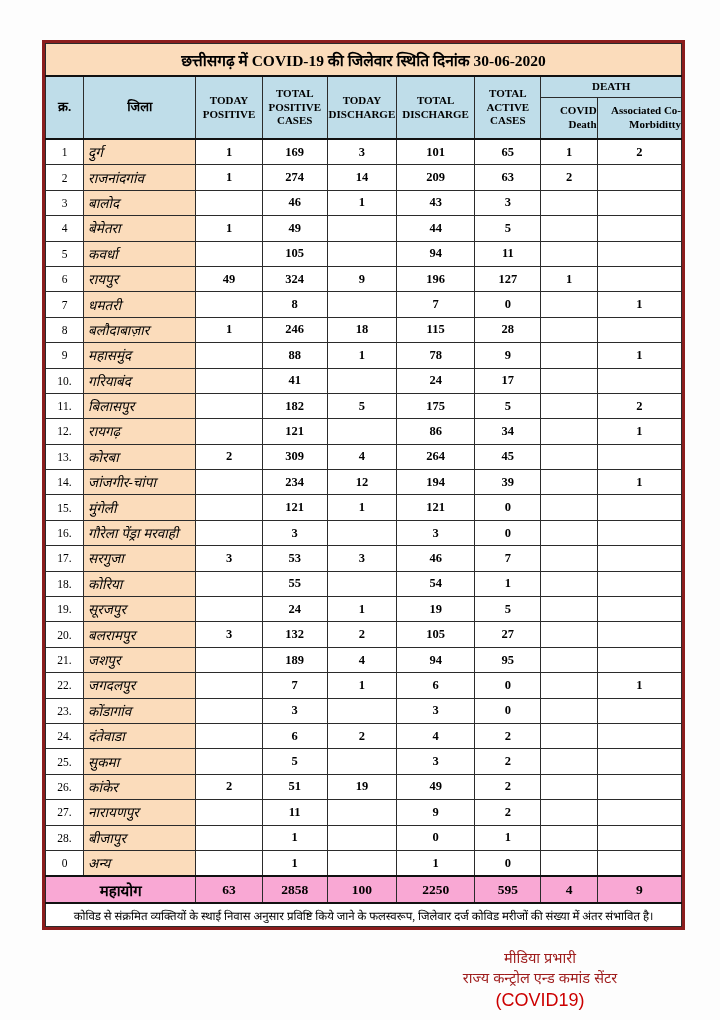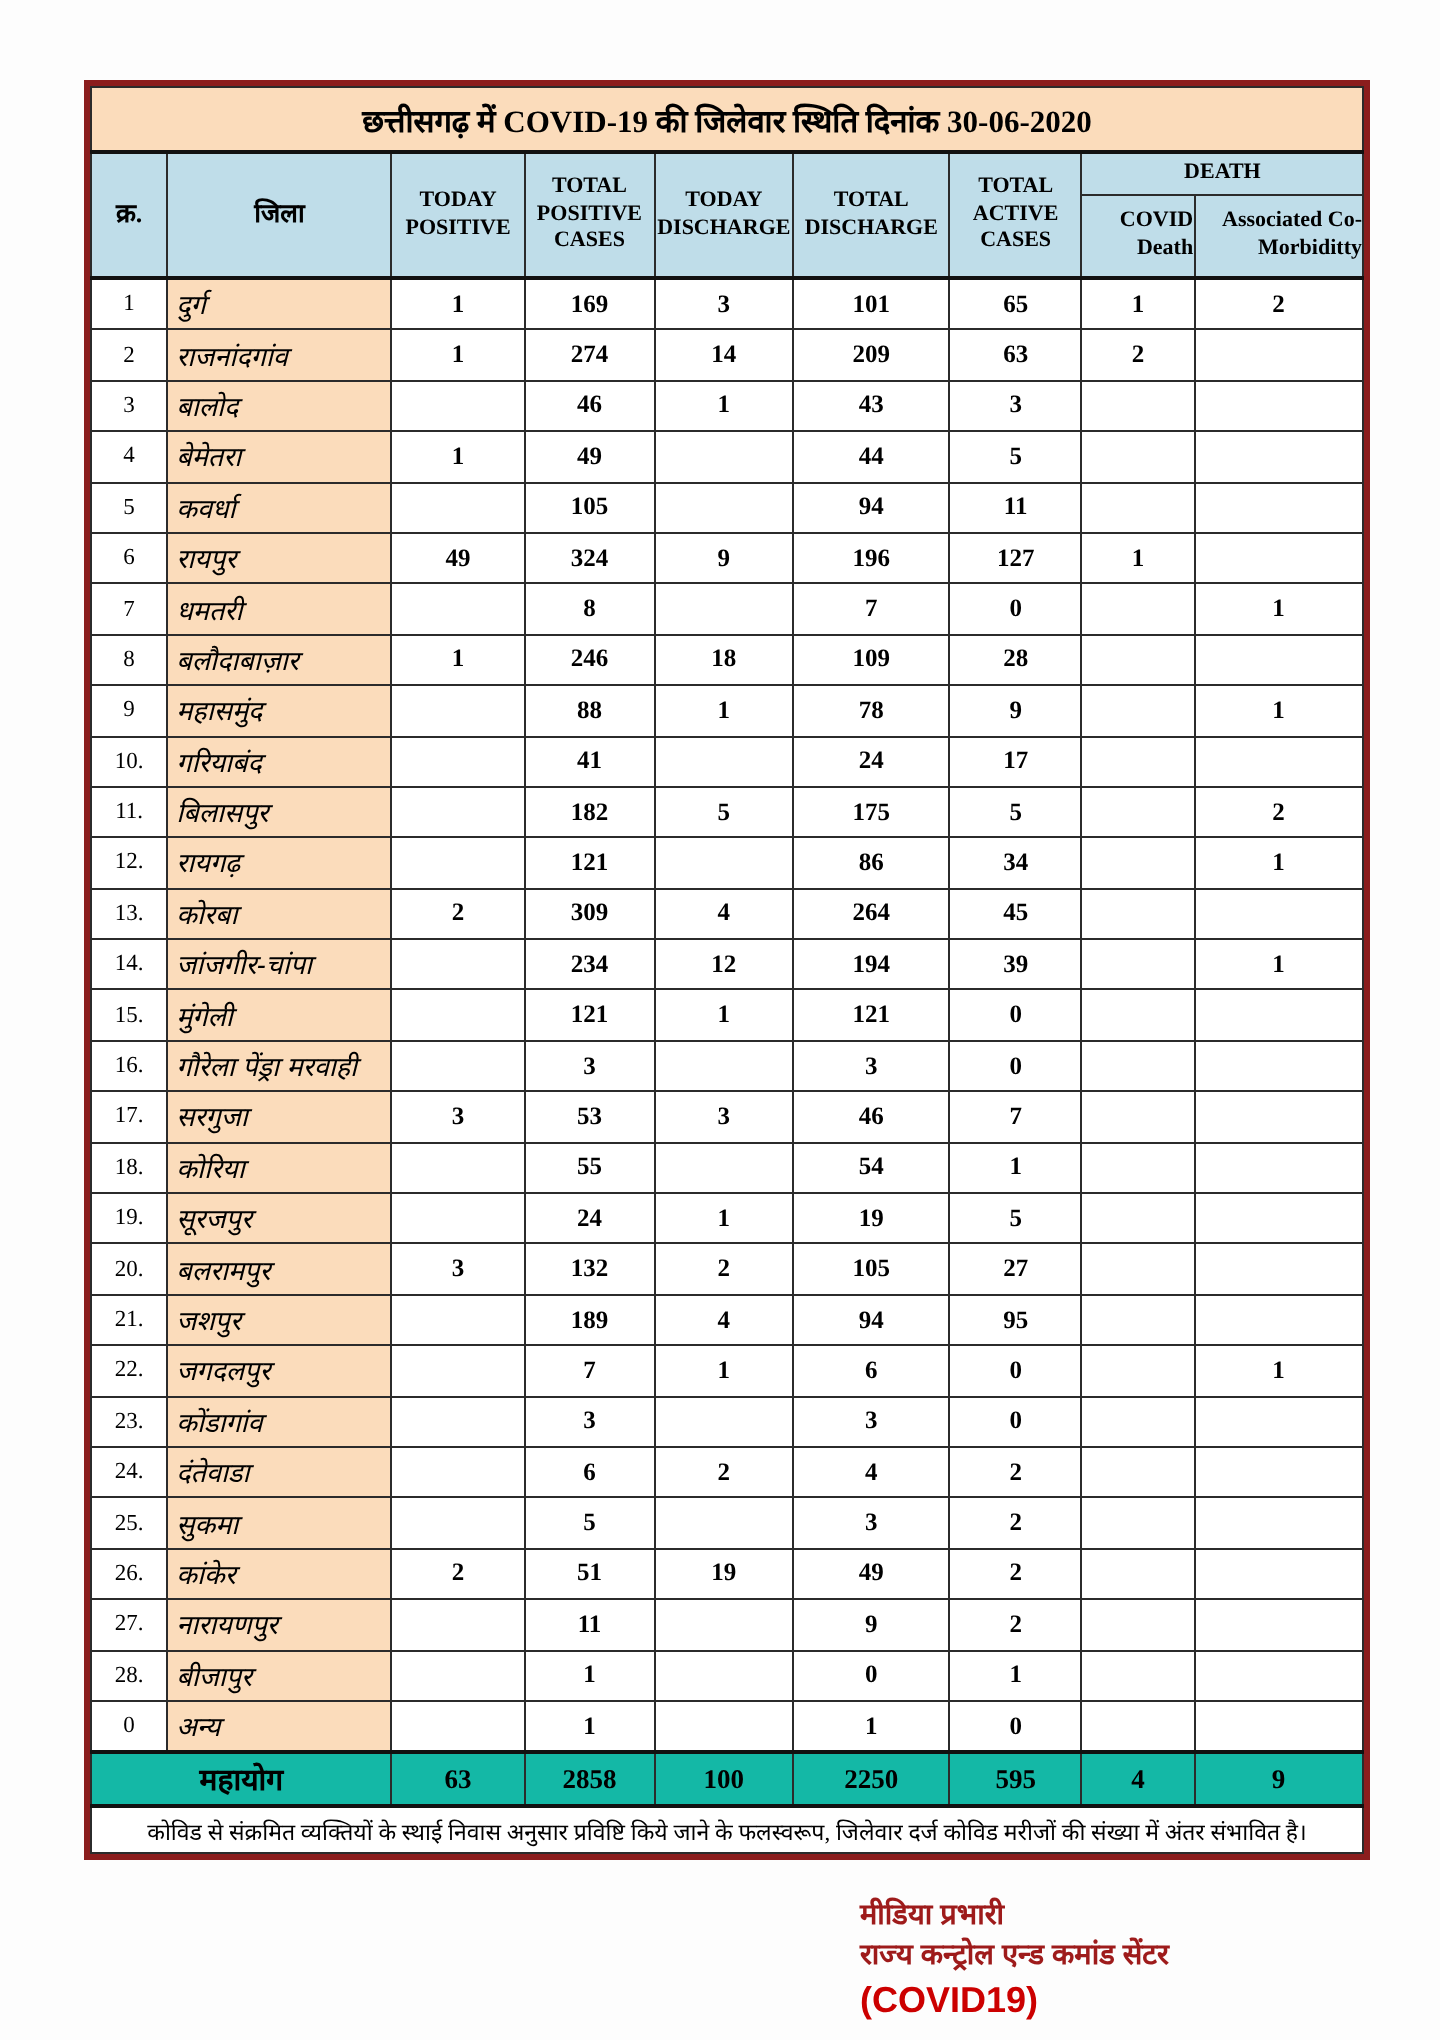--- a/index.html
+++ b/index.html
@@ -14,26 +14,26 @@
   .head-row th.hindi{font-size:13px;}
   .head-row2 th{height:40px;text-align:right;}
   .death-th{height:20px;font-size:12px;}
   thead tr:last-child th{border-bottom:2px solid #111;}
   .head-row th[rowspan]{border-bottom:2px solid #111;}
   
   tbody td{height:24.4px;font-size:12.5px;font-weight:bold;text-align:center;vertical-align:middle;background:#fff;}
   tbody td.sn{font-weight:normal;font-size:11.5px;}
   tbody td.district{background:#FBDCBB;text-align:left;padding-left:4px;font-size:13.5px;font-weight:normal;font-family:"Liberation Sans","DejaVu Sans",sans-serif;font-style:italic;}
   
-  .total-row td{background:#14b8a6;height:25px;font-weight:bold;font-size:13.5px;text-align:center;vertical-align:middle;border-top:2px solid #111;border-bottom:2px solid #111;}
+  .total-row td{background:#f9a8d4;height:25px;font-weight:bold;font-size:13.5px;text-align:center;vertical-align:middle;border-top:2px solid #111;border-bottom:2px solid #111;}
   .total-row td.total-label{font-size:15px;}
   
   .note-row td{background:#fff;height:22px;font-size:11.5px;font-weight:normal;text-align:center;vertical-align:middle;}
   
-  .signature{position:absolute;left:430px;top:948px;width:220px;text-align:left;font-weight:bold;color:#9E1B1B;font-family:"Liberation Sans","DejaVu Sans",sans-serif;}
+  .signature{position:absolute;left:430px;top:948px;width:220px;text-align:center;font-weight:normal;color:#9E1B1B;font-family:"Liberation Sans","DejaVu Sans",sans-serif;}
   .signature .line{font-size:14.5px;line-height:20px;}
   .signature .covid{font-size:18px;line-height:24px;color:#CC0000;font-family:"Liberation Sans","DejaVu Sans",sans-serif;}
 </style>
 </head>
 <body>
 
 <div class="sheet">
   <table>
     <colgroup>
       <col style="width:38px">
@@ -142,21 +142,21 @@
           <td>0</td>
           <td></td>
           <td>1</td>
         </tr>
         <tr>
           <td class="sn">8</td>
           <td class="district">बलौदाबाज़ार</td>
           <td>1</td>
           <td>246</td>
           <td>18</td>
-          <td>109</td>
+          <td>115</td>
           <td>28</td>
           <td></td>
           <td></td>
         </tr>
         <tr>
           <td class="sn">9</td>
           <td class="district">महासमुंद</td>
           <td></td>
           <td>88</td>
           <td>1</td>

